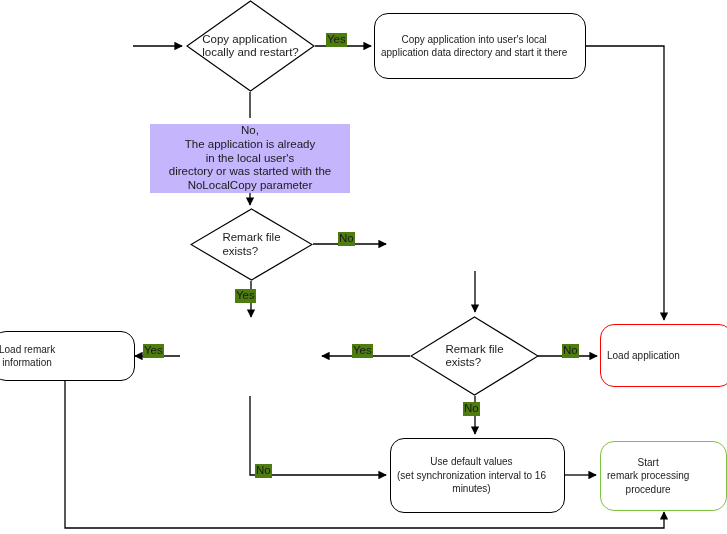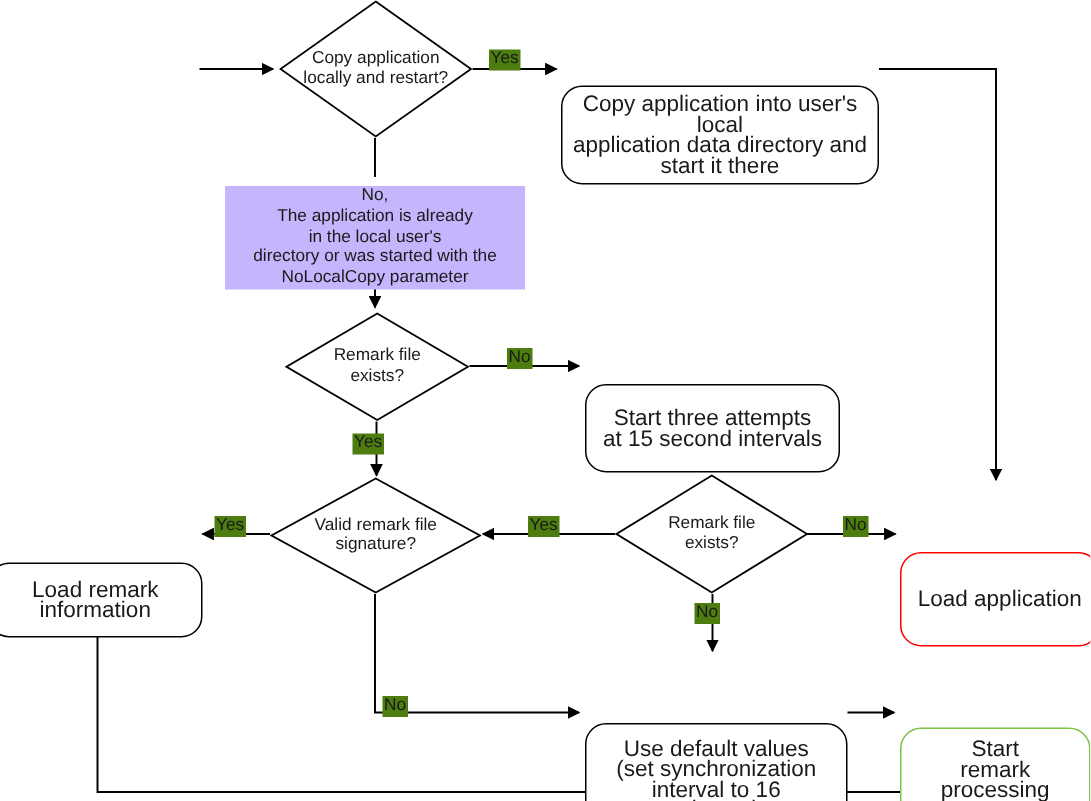--- a/index.html
+++ b/index.html
@@ -23,27 +23,26 @@
     left: 0;
     width: 727px;
     height: 534px;
     pointer-events: none;
   }
   .node {
     position: absolute;
     box-sizing: border-box;
     display: flex;
     align-items: center;
-    justify-content: center;
+    justify-content: flex-start;
     text-align: center;
-    font-size: 15px;
+    font-size: 10px;
     line-height: 13.5px;
     color: #1a1a1a;
     background: #ffffff;
-    margin-top: 44px;
   }
   .node.process {
     border: 1.2px solid #000000;
     border-radius: 14px;
   }
   .node.terminator-start {
     border: 1.5px solid #1CA9DE;
     border-radius: 26px;
   }
   .node.terminator-stop {
@@ -62,21 +61,20 @@
     position: absolute;
     display: flex;
     align-items: center;
     justify-content: center;
   }
   .decision .dlabel {
     position: relative;
     z-index: 2;
     font-size: 11.5px;
     line-height: 13.5px;
-    text-align: center;
     color: #1a1a1a;
     white-space: pre-line;
   }
   .decision svg {
     position: absolute;
     top: 0;
     left: 0;
     z-index: 1;
   }
   .edge-label {
@@ -158,32 +156,21 @@
   </div>
 
   <div class="decision" style="left:190px; top:208px; width:123px; height:73px;">
     <svg width="123" height="73" viewBox="0 0 123 73">
       <polygon points="61.5,1 122,36.5 61.5,72 1,36.5" fill="#ffffff" stroke="#000000" stroke-width="1.2"></polygon>
     </svg>
     <span class="dlabel">Remark file
 exists?</span>
   </div>
 
-  <div class="node process" style="left:390px; top:212px; width:170px; height:59px;">
-    <span class="label">Start three attempts
-at 15 second intervals</span>
-  </div>
-
-  <div class="decision" style="left:180px; top:318px; width:141px; height:78px;">
-    <svg width="141" height="78" viewBox="0 0 141 78">
-      <polygon points="70.5,1 140,39 70.5,77 1,39" fill="#ffffff" stroke="#000000" stroke-width="1.2"></polygon>
-    </svg>
-    <span class="dlabel">Valid remark file
-signature?</span>
-  </div>
+
 
   <div class="decision" style="left:410px; top:316px; width:129px; height:80px;">
     <svg width="129" height="80" viewBox="0 0 129 80">
       <polygon points="64.5,1 128,40 64.5,79 1,40" fill="#ffffff" stroke="#000000" stroke-width="1.2"></polygon>
     </svg>
     <span class="dlabel">Remark file
 exists?</span>
   </div>
 
   <div class="node process" style="left:-8px; top:331px; width:143px; height:50px;">

